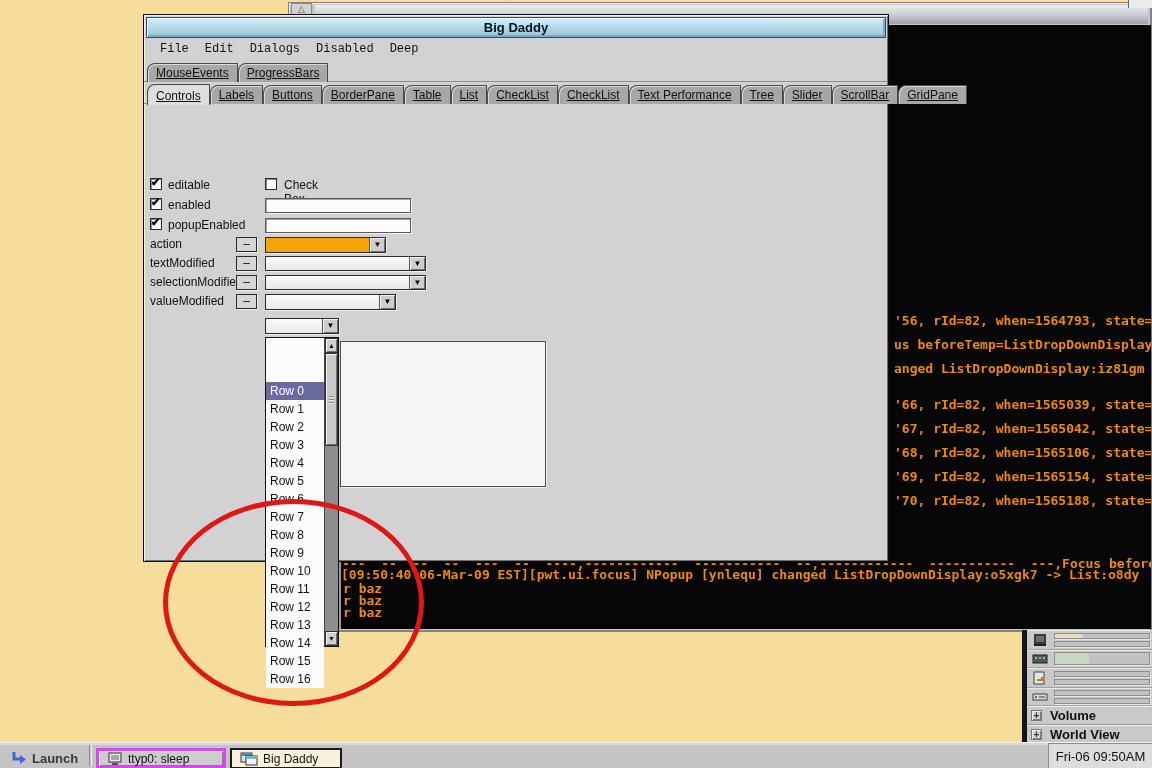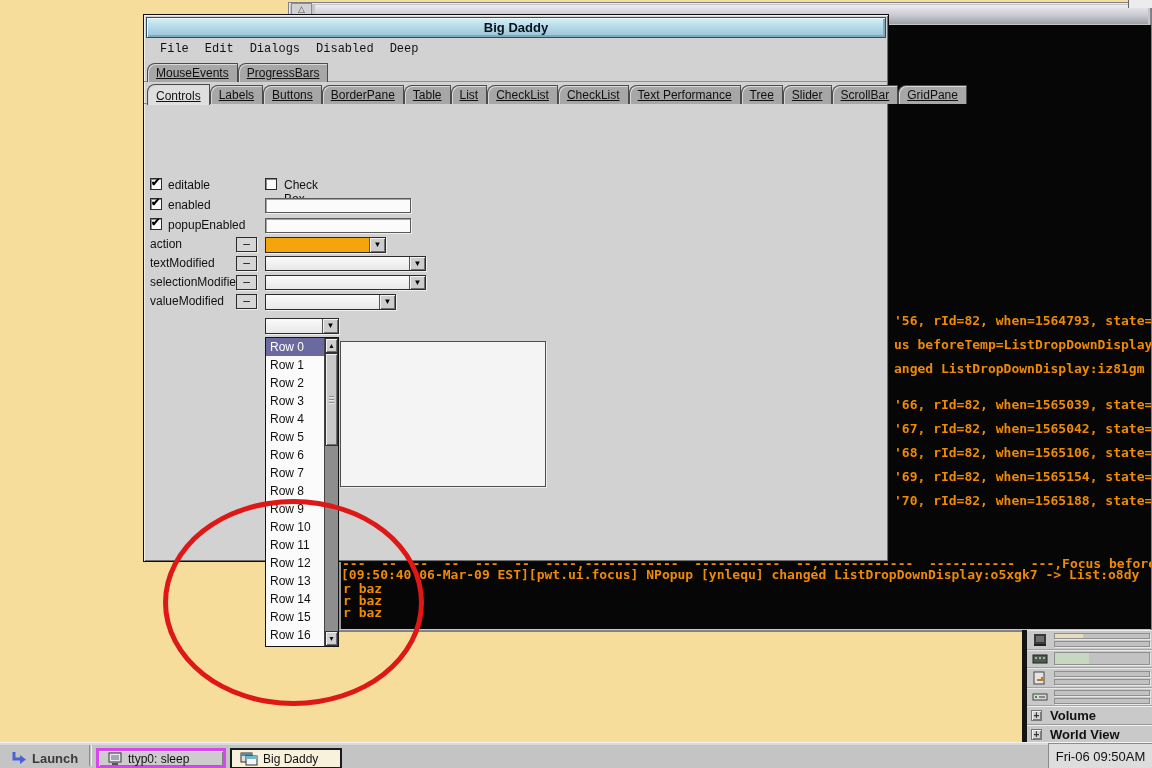--- a/index.html
+++ b/index.html
@@ -62,21 +62,21 @@
             box-shadow: inset 1px 1px 0 #F2F2F2, inset -1px -1px 0 #707070;
             font-size:8px; line-height:14px; text-align:center; color:#000; }
   .white-panel { position:absolute; left:194px; top:237px; width:206px; height:146px;
             background:#F4F4F4; border:1px solid #4e4e4e; box-shadow:1px 1px 0 #ECECEC; }
 
   
   .popup { position:absolute; left:265px; top:337px; width:74px; height:310px; z-index:50;
            background:#FBFBFB; border:1px solid #141414; }
   .popup-items { position:absolute; left:0; top:0; width:58px; }
   .popup-item { height:18px; line-height:18px; padding-left:4px; font-size:12px; background:#FBFBFB; }
-  .popup-item.selected { background:#6A6AA0; color:#FFF; }
+  .popup-item.selected { background:#6A6AA0; color:#FFF;margin-top:44px; }
   .popup-sb { position:absolute; top:0; right:0; bottom:0; width:14px; background:#8E8E8E; border-left:1px solid #444; }
   .sb-btn { position:absolute; left:0; width:13px; height:15px; background:#CFCFCF;
             box-shadow: inset 1px 1px 0 #F2F2F2, inset -1px -1px 0 #6F6F6F; border:1px solid #333;
             font-size:7px; line-height:13px; text-align:center; }
   .sb-up { top:0; }
   .sb-down { bottom:0; }
   .sb-thumb { position:absolute; left:0; top:15px; width:13px; height:93px; background:#C9C9C9;
             border:1px solid #333; box-shadow: inset 1px 1px 0 #F0F0F0, inset -1px -1px 0 #707070; }
   .ridges { position:absolute; left:3px; right:3px; top:42px; height:8px;
             background:repeating-linear-gradient(180deg,#8d8d8d 0 1px,#E8E8E8 1px 2px,transparent 2px 3px); }

